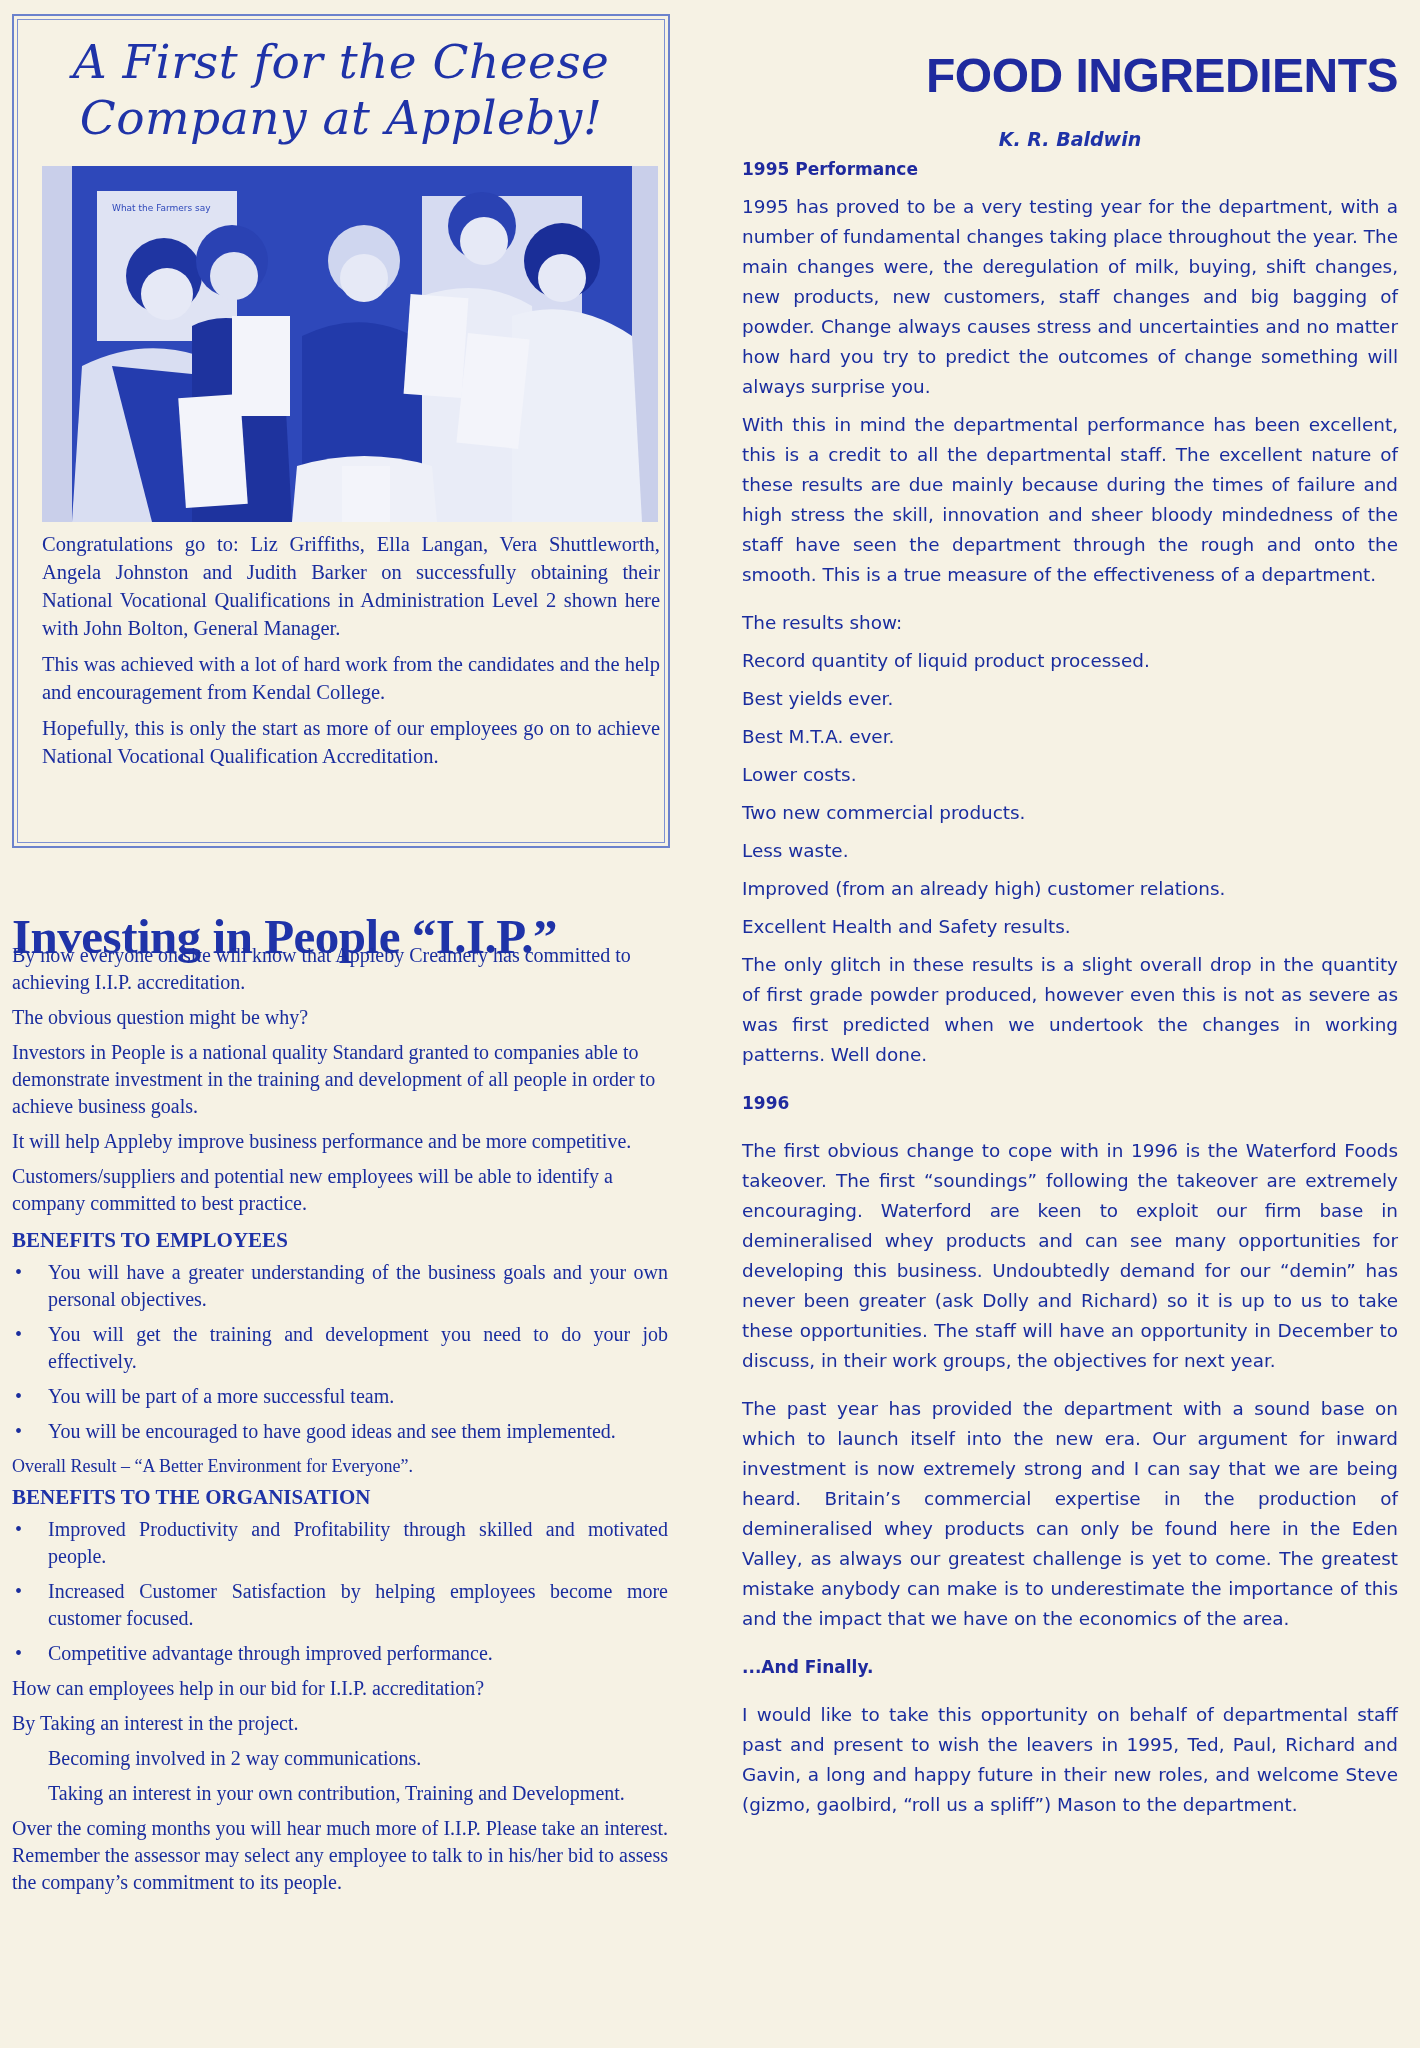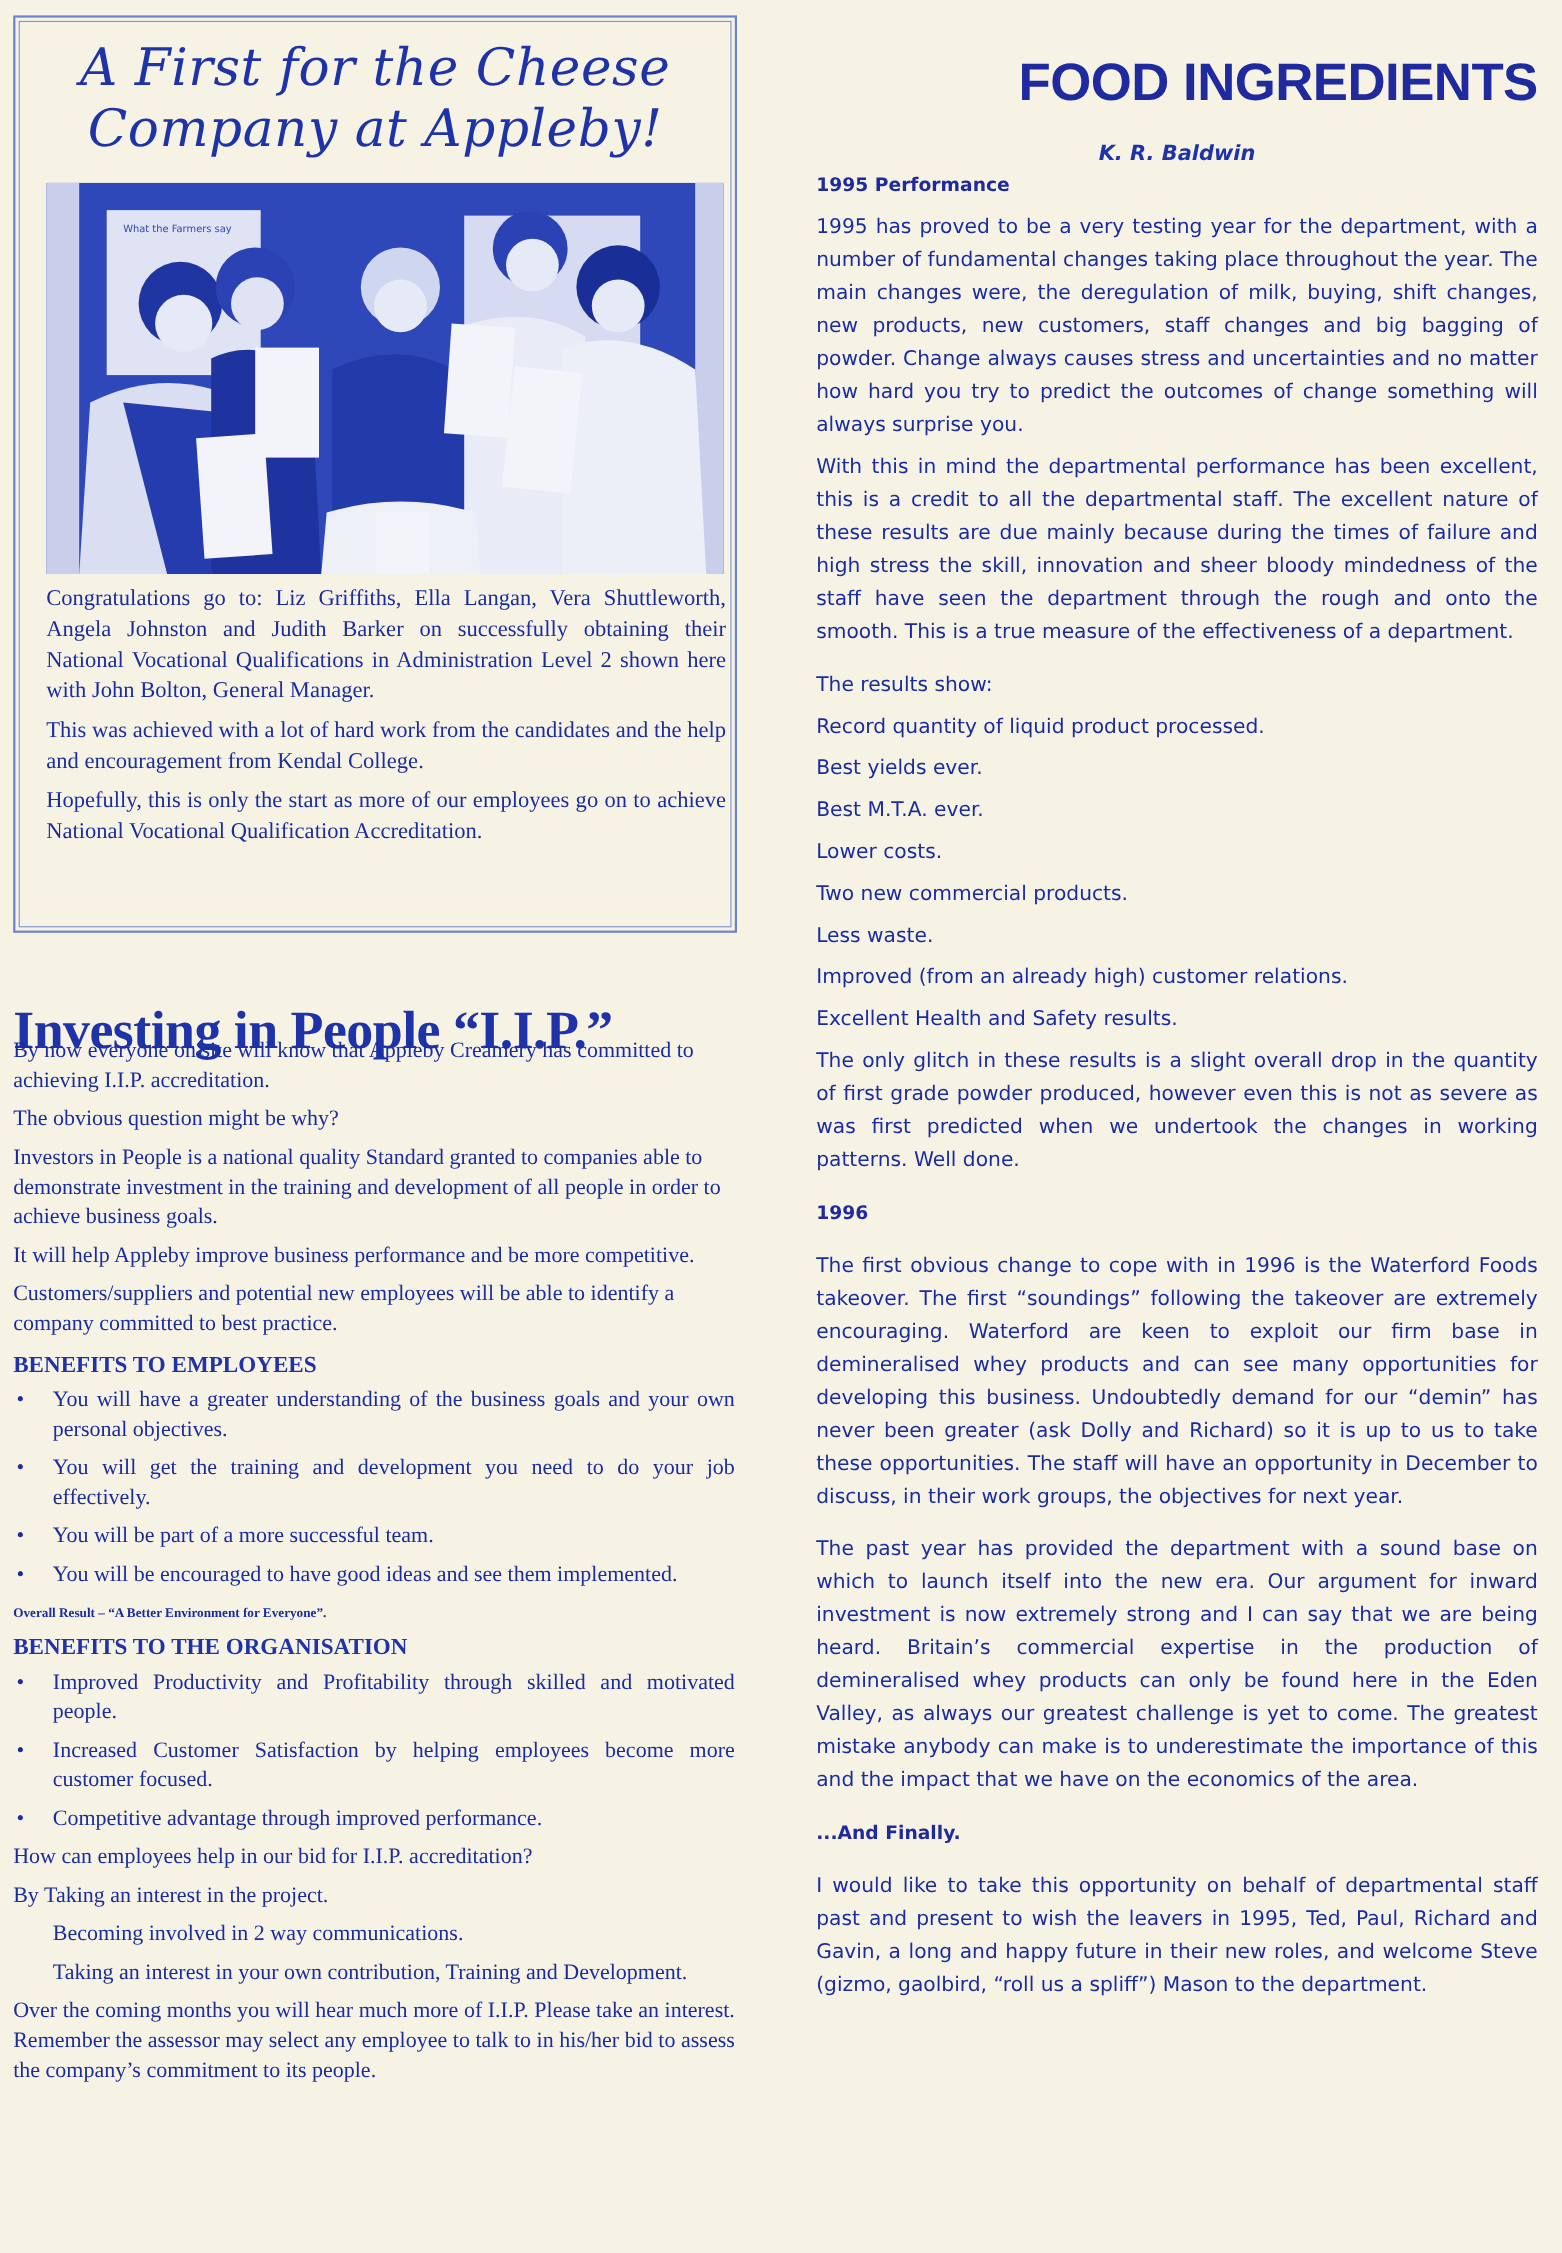--- a/index.html
+++ b/index.html
@@ -23,21 +23,21 @@
   }
   .cheese-title {
     position: absolute; left: 0; right: 0; top: 18px;
     text-align: center;
     font-family: "DejaVu Serif", serif; font-style: italic;
     font-size: 47px; line-height: 56px; color: #1f33a8;
     letter-spacing: 0.5px;
   }
   .photo {
     position: absolute; left: 28px; top: 150px; width: 616px; height: 356px;
-    background: #ffffff; overflow: hidden;
+    background: #fca5a5; overflow: hidden;
   }
   .photo svg { width: 100%; height: 100%; display: block; }
   .caption {
     position: absolute; left: 28px; top: 514px; width: 618px;
     font-size: 20.5px; line-height: 28px; text-align: justify; color: #1a2d9e;
   }
   .caption p { margin: 0 0 8px 0; }
 
   .iip-title {
     position: absolute; left: 12px; top: 874px;
@@ -48,21 +48,21 @@
     position: absolute; left: 12px; top: 942px; width: 656px;
     font-size: 20px; line-height: 27px; color: #1a2d9e;
   }
   .iip-body p { margin: 0 0 8px 0; }
   .iip-body h3 {
     margin: 0 0 4px 0; font-size: 21px; line-height: 30px; font-weight: bold; color: #1f33a8;
   }
   .iip-body ul { list-style: none; margin: 0 0 2px 0; padding: 0; }
   .iip-body li { position: relative; padding-left: 36px; margin-bottom: 8px; }
   .iip-body li .bullet { position: absolute; left: 3px; top: 0; }
-  .iip-body .overall { font-weight: bold; margin: 0 0 2px 0; font-size: 12px; }
+  .iip-body .overall { font-weight: normal; margin: 0 0 2px 0; font-size: 18px; }
   .iip-body .indent { padding-left: 36px; }
   .justify { text-align: justify; }
 
   
   .right { position: absolute; left: 742px; top: 0; width: 656px; }
   .food-title {
     position: absolute; left: 0; top: 6px; width: 656px; text-align: right;
     font-family: "Liberation Sans", sans-serif; font-weight: bold;
     font-size: 48px; line-height: 76px; color: #1f2a9e; letter-spacing: -0.5px;
   }

